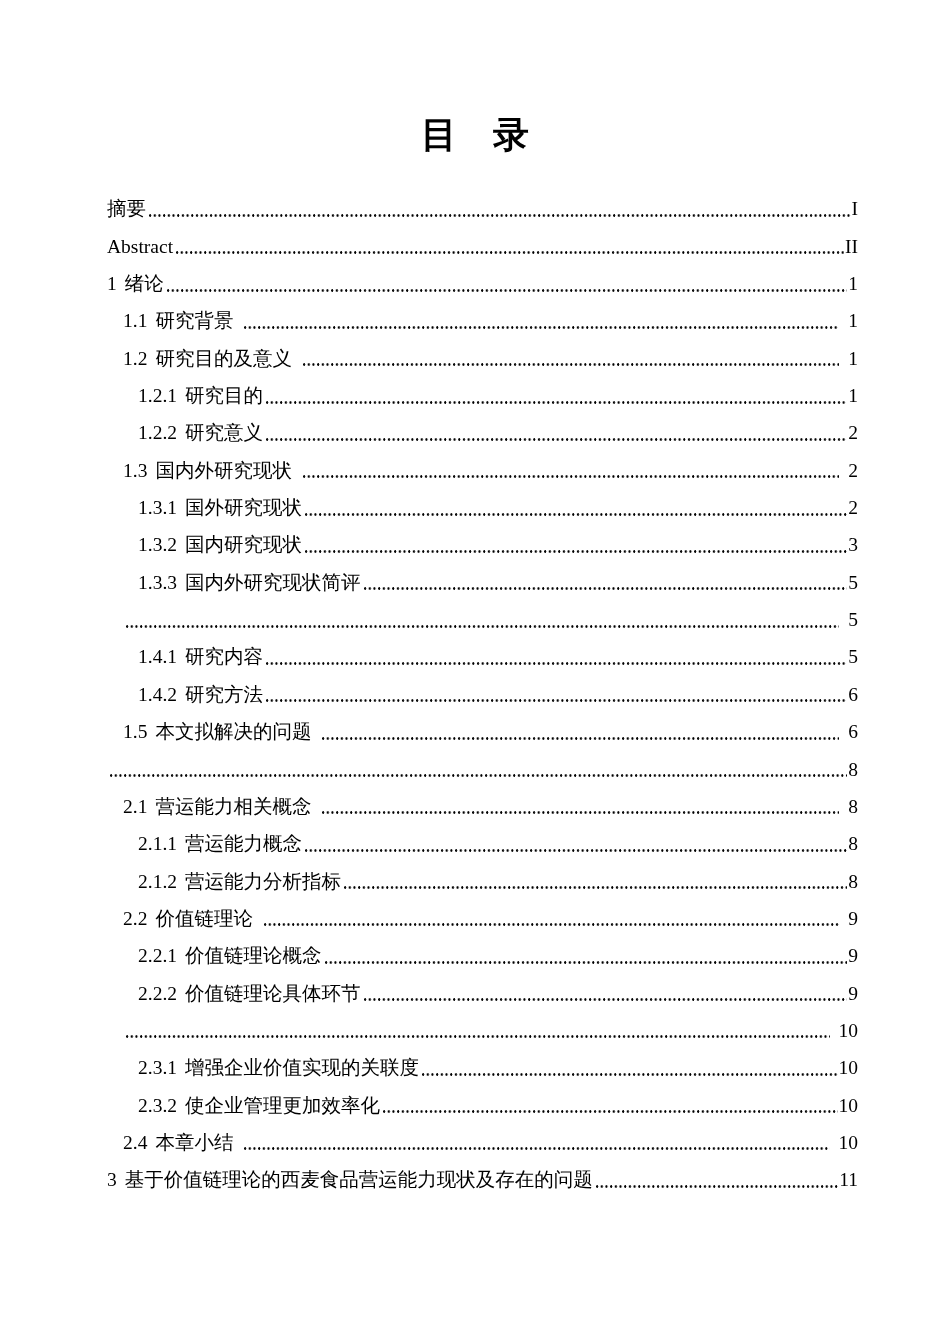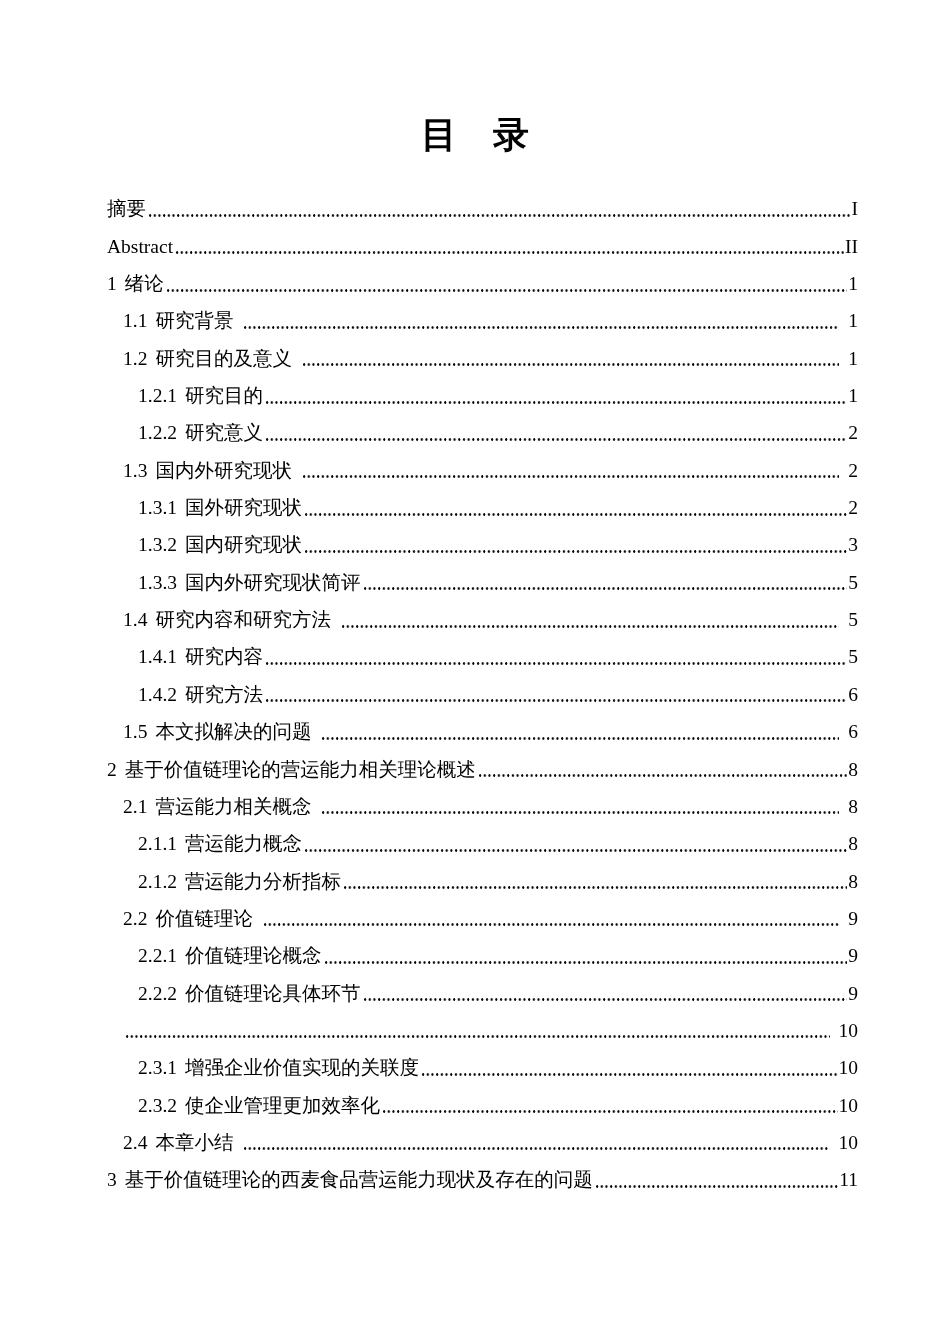--- a/index.html
+++ b/index.html
@@ -110,41 +110,39 @@
         <span class="toc-label"><span class="toc-num">1.3.2</span><span class="toc-text">国内研究现状</span></span>
         <span class="toc-leader"></span>
         <span class="toc-page-num">3</span>
       </div>
       <div class="toc-row level-3">
         <span class="toc-label"><span class="toc-num">1.3.3</span><span class="toc-text">国内外研究现状简评</span></span>
         <span class="toc-leader"></span>
         <span class="toc-page-num">5</span>
       </div>
       <div class="toc-row level-2">
-        <span class="toc-label"><span class="toc-num">1.4</span><span class="toc-text">研究内容和研究方法</span></span>
         <span class="toc-leader"></span>
         <span class="toc-page-num">5</span>
       </div>
       <div class="toc-row level-3">
         <span class="toc-label"><span class="toc-num">1.4.1</span><span class="toc-text">研究内容</span></span>
         <span class="toc-leader"></span>
         <span class="toc-page-num">5</span>
       </div>
       <div class="toc-row level-3">
         <span class="toc-label"><span class="toc-num">1.4.2</span><span class="toc-text">研究方法</span></span>
         <span class="toc-leader"></span>
         <span class="toc-page-num">6</span>
       </div>
       <div class="toc-row level-2">
         <span class="toc-label"><span class="toc-num">1.5</span><span class="toc-text">本文拟解决的问题</span></span>
         <span class="toc-leader"></span>
         <span class="toc-page-num">6</span>
       </div>
       <div class="toc-row level-1">
-        <span class="toc-label"><span class="toc-num">2</span><span class="toc-text">基于价值链理论的营运能力相关理论概述</span></span>
         <span class="toc-leader"></span>
         <span class="toc-page-num">8</span>
       </div>
       <div class="toc-row level-2">
         <span class="toc-label"><span class="toc-num">2.1</span><span class="toc-text">营运能力相关概念</span></span>
         <span class="toc-leader"></span>
         <span class="toc-page-num">8</span>
       </div>
       <div class="toc-row level-3">
         <span class="toc-label"><span class="toc-num">2.1.1</span><span class="toc-text">营运能力概念</span></span>

